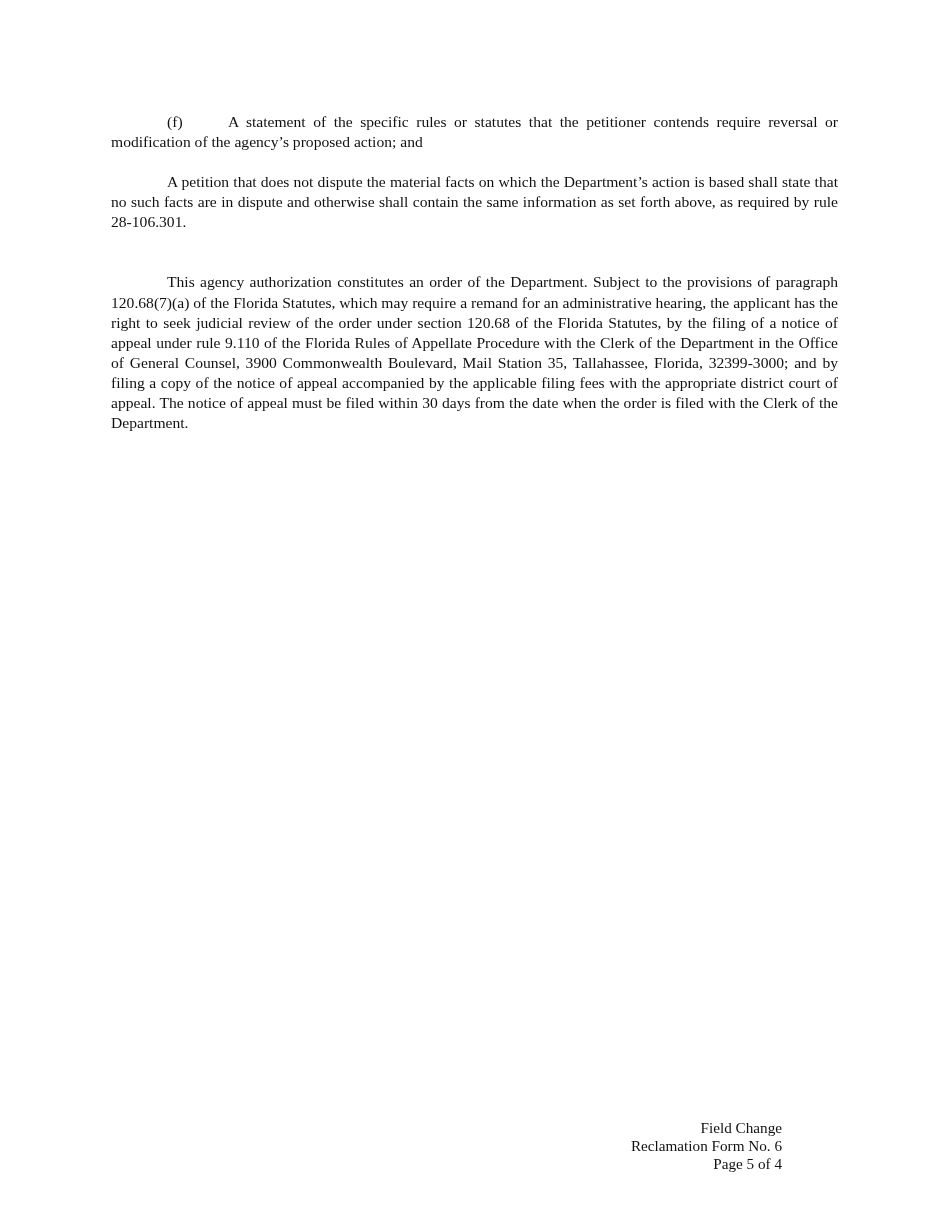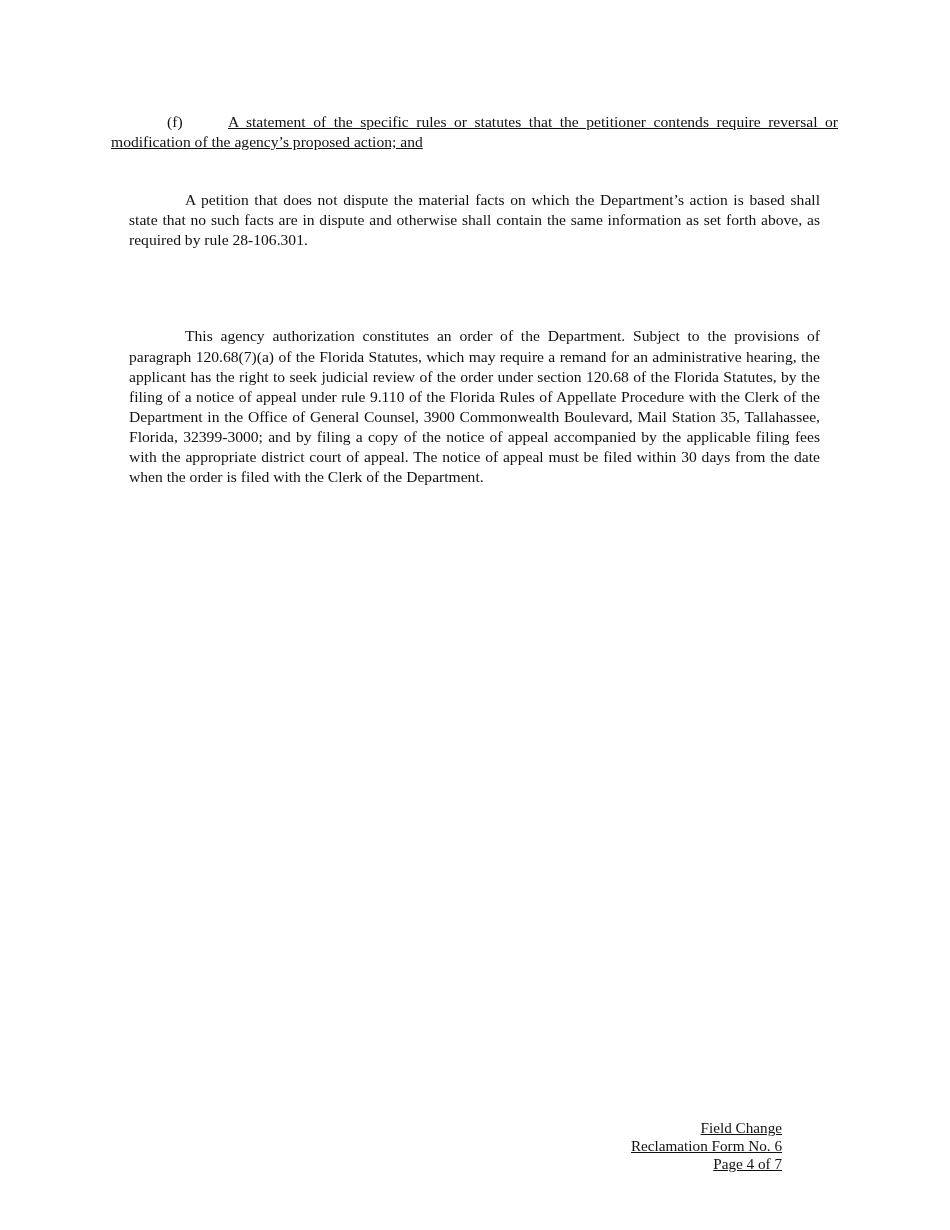--- a/index.html
+++ b/index.html
@@ -20,43 +20,42 @@
     .page-body {
       position: absolute;
       left: 111px;
       top: 112px;
       width: 727px;
     }
     .list-item {
       margin: 0;
       text-align: justify;
       text-indent: 56px;
-      text-decoration: underline;
     }
     .list-item .marker {
       display: inline-block;
       width: 56px;
       text-indent: 0;
     }
     .list-item.f .marker { width: 61px; }
     .indent-para {
       text-indent: 56px;
-      margin: 18px;
+      margin: 0;
       text-align: justify;
     }
     .gap { height: 20px; }
     .footer {
       position: absolute;
       right: 168px;
       top: 1119px;
       text-align: right;
       font-size: 15.2px;
       line-height: 18px;
     }
-    .footer div { white-space: nowrap; text-decoration: underline; }
+    .footer div { white-space: nowrap; }
   </style>
 </head>
 <body>
 
 <div class="page-body">
   <p class="list-item f"><span class="marker">(f)</span><span>A statement of the specific rules or statutes that the petitioner contends require reversal or modification of the agency’s proposed action; and</span></p>
 
   <div class="gap"></div>
 
   <p class="indent-para">A petition that does not dispute the material facts on which the Department’s action is based shall state that no such facts are in dispute and otherwise shall contain the same information as set forth above, as required by rule 28-106.301.</p>
@@ -65,14 +64,14 @@
 
 
   <div class="gap"></div>
 
   <p class="indent-para">This agency authorization constitutes an order of the Department.  Subject to the provisions of paragraph 120.68(7)(a) of the Florida Statutes, which may require a remand for an administrative hearing, the applicant has the right to seek judicial review of the order under section 120.68 of the Florida Statutes, by the filing of a notice of appeal under rule 9.110 of the Florida Rules of Appellate Procedure with the Clerk of the Department in the Office of General Counsel, 3900 Commonwealth Boulevard, Mail Station 35, Tallahassee, Florida, 32399-3000; and by filing a copy of the notice of appeal accompanied by the applicable filing fees with the appropriate district court of appeal.  The notice of appeal must be filed within 30 days from the date when the order is filed with the Clerk of the Department.</p>
 </div>
 
 <div class="footer">
   <div>Field Change</div>
   <div>Reclamation Form No. 6</div>
-  <div>Page 4 of 7</div>
+  <div>Page 5 of 4</div>
 </div>
 
 </body></html>

